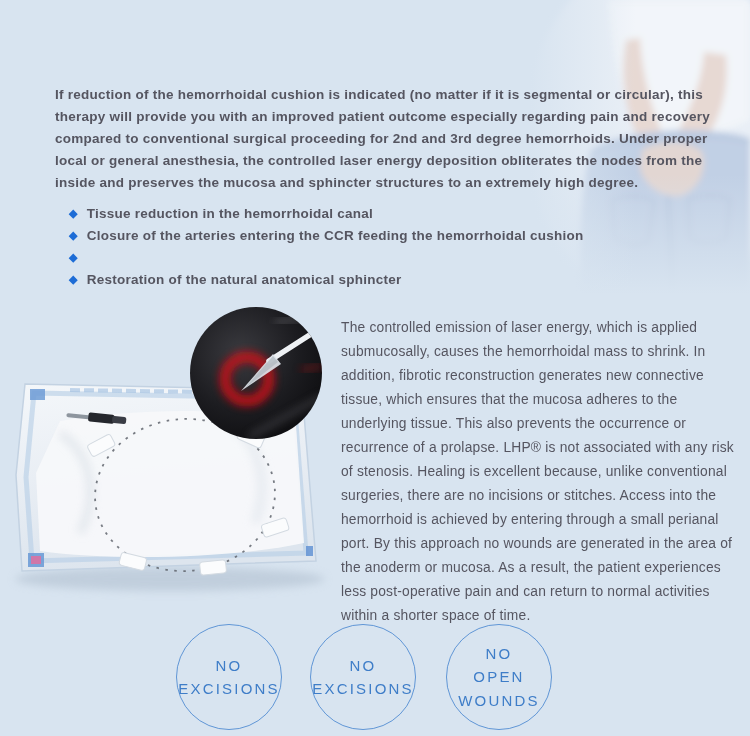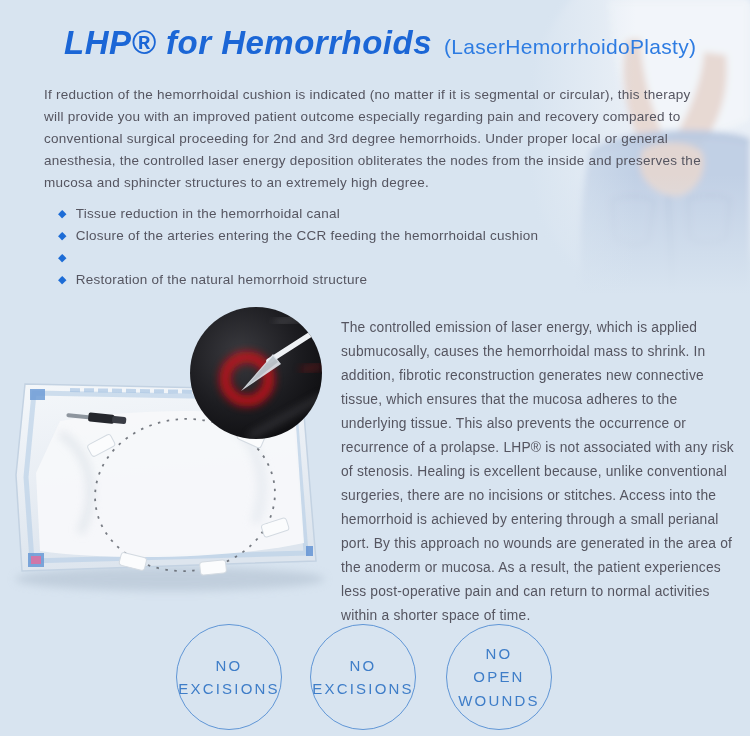--- a/index.html
+++ b/index.html
@@ -20,21 +20,21 @@
       linear-gradient(to top,#d8e4f0 2%,rgba(216,228,240,0) 42%);
   }
   
   .header{position:absolute;left:64px;top:24px;display:flex;align-items:baseline;gap:12px;white-space:nowrap;}
   .title{
     font-size:33px;font-weight:bold;font-style:italic;
     color:#1b66d6;letter-spacing:0.5px;
   }
   .subtitle{font-size:21px;color:#2e7ce2;letter-spacing:0.3px;}
   
-  .top-block{position:absolute;left:44px;top:84px;width:668px;}
+  .top-block{position:absolute;left:55px;top:84px;width:668px;font-weight:bold;}
   .intro{
     margin:0;font-size:13.5px;line-height:22px;letter-spacing:0.25px;
     color:#555560;
   }
   .bullets{list-style:none;margin:9px 0 0 14px;padding:0;}
   .bullets li{display:flex;align-items:baseline;line-height:22px;font-size:13.5px;letter-spacing:0.25px;}
   .diamond{color:#1d6cd6;font-size:11px;margin-right:9px;position:relative;top:-1px;}
   
   .device-photo{position:absolute;left:0;top:303px;width:335px;height:300px;}
   .inset{position:absolute;left:189px;top:306px;width:134px;height:134px;}
@@ -77,42 +77,38 @@
         <path d="M62,152 C100,136 180,130 220,142" stroke="#a3b6d6" stroke-width="3" fill="none" opacity="0.7"></path>
         <path d="M138,196 C140,230 142,265 142,300" stroke="#93a9cc" stroke-width="2.5" fill="none" opacity="0.8"></path>
         <path d="M82,200 C100,194 116,196 124,202 L118,242 C104,248 90,244 84,236 Z" fill="none" stroke="#9db1d2" stroke-width="2" opacity="0.8"></path>
         <path d="M158,200 C172,194 190,194 200,200 L196,238 C184,246 168,244 160,238 Z" fill="none" stroke="#9db1d2" stroke-width="2" opacity="0.8"></path>
         <path d="M112,150 C130,140 160,140 172,152 C178,170 168,190 150,196 C130,198 114,184 110,168 Z" fill="#ecd3c4" opacity="0.9"></path>
       </g>
     </svg>
     <div class="photo-fade"></div>
   </div>
 
-  <header class="header">
-    <span class="title">LHP® for Hemorrhoids</span>
-    <span class="subtitle">(LaserHemorrhoidoPlasty)</span>
-  </header>
 
   <div class="top-block">
     <p class="intro">If reduction of the hemorrhoidal cushion is indicated (no matter if it is segmental or circular), this therapy will provide you with an improved patient outcome especially regarding pain and recovery compared to conventional surgical proceeding for 2nd and 3rd degree hemorrhoids. Under proper local or general anesthesia, the controlled laser energy deposition obliterates the nodes from the inside and preserves the mucosa and sphincter structures to an extremely high degree.</p>
     <ul class="bullets">
       <li>
         <span class="diamond">◆</span>
         <span>Tissue reduction in the hemorrhoidal canal</span>
       </li>
       <li>
         <span class="diamond">◆</span>
         <span>Closure of the arteries entering the CCR feeding the hemorrhoidal cushion</span>
       </li>
       <li>
         <span class="diamond">◆</span>
       </li>
       <li>
         <span class="diamond">◆</span>
-        <span>Restoration of the natural hemorrhoid structure</span>
+        <span>Restoration of the natural anatomical sphincter</span>
       </li>
     </ul>
   </div>
 
   <div class="device-photo">
     <svg width="335" height="300" viewBox="0 0 335 300">
       <defs>
         <filter id="dblur" x="-40%" y="-40%" width="180%" height="180%">
             <feGaussianBlur stdDeviation="4"></feGaussianBlur>
           </filter>

